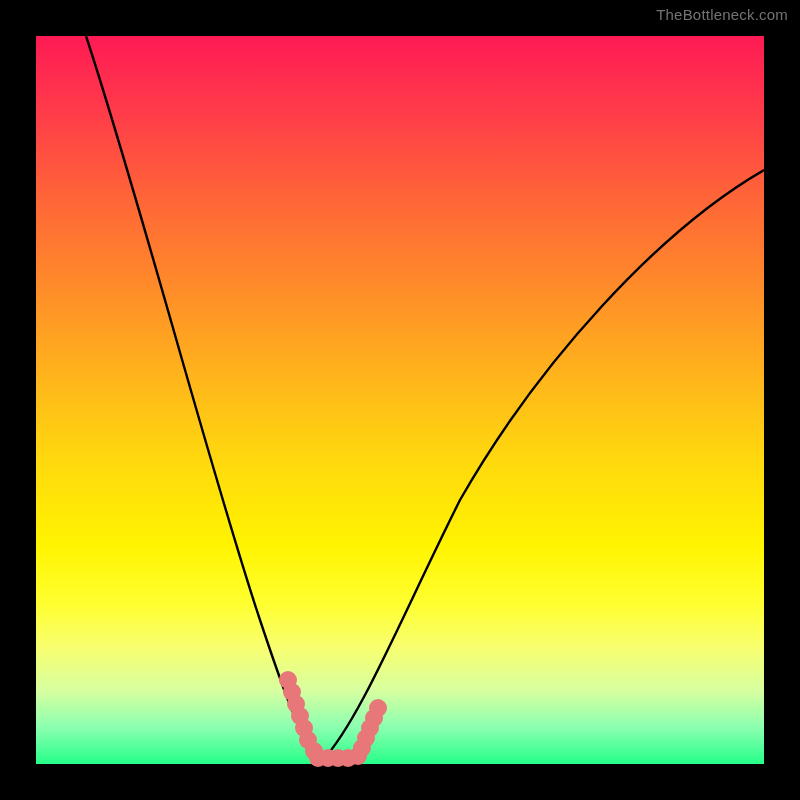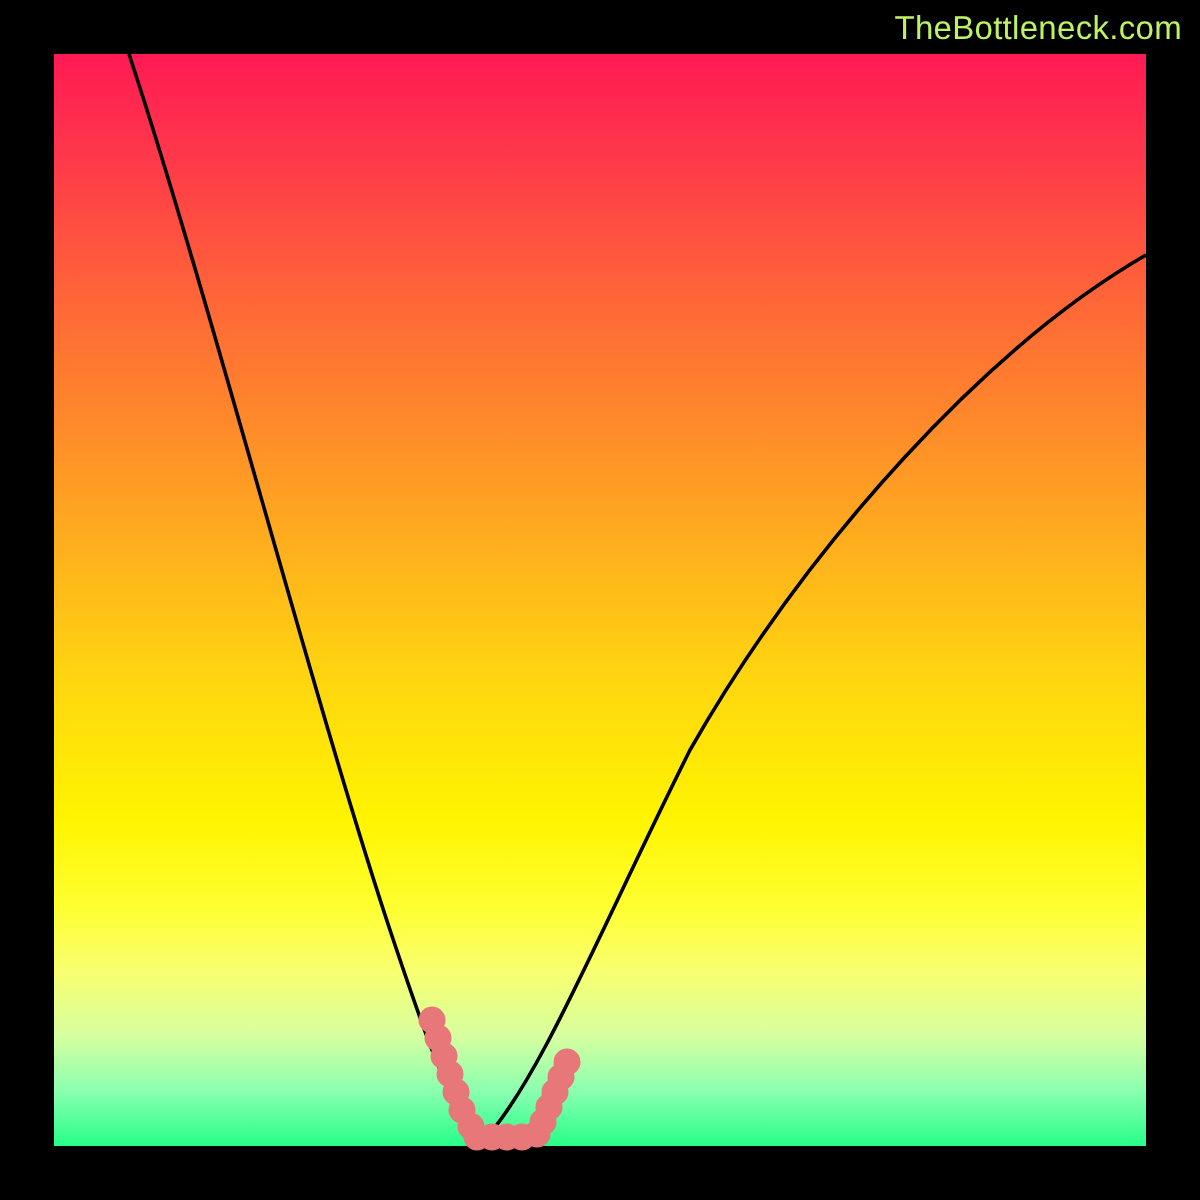--- a/index.html
+++ b/index.html
@@ -36,22 +36,22 @@
       #f8ff70 84%,
       #d6ffa0 90%,
       #8affb0 95%,
       #26ff88 100%
     );
   }
   .watermark {
     position: absolute;
     top: 6px;
     right: 12px;
-    color: #bef264;
-    font-size: 22px;
+    color: #737373;
+    font-size: 15px;
     letter-spacing: 0.2px;
     font-weight: 400;
     z-index: 5;
   }
   svg.curves {
     position: absolute;
     inset: 0;
     pointer-events: none;
   }
 </style>

